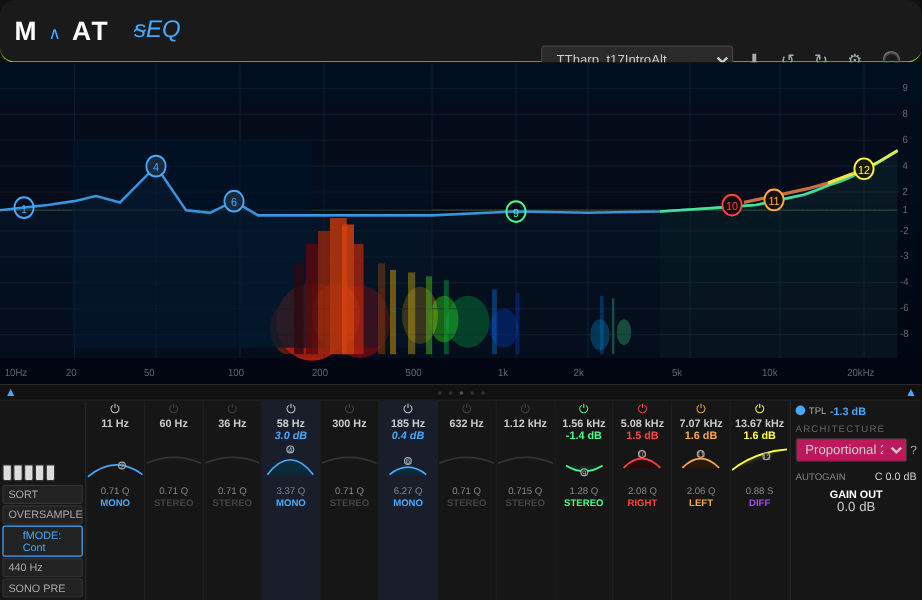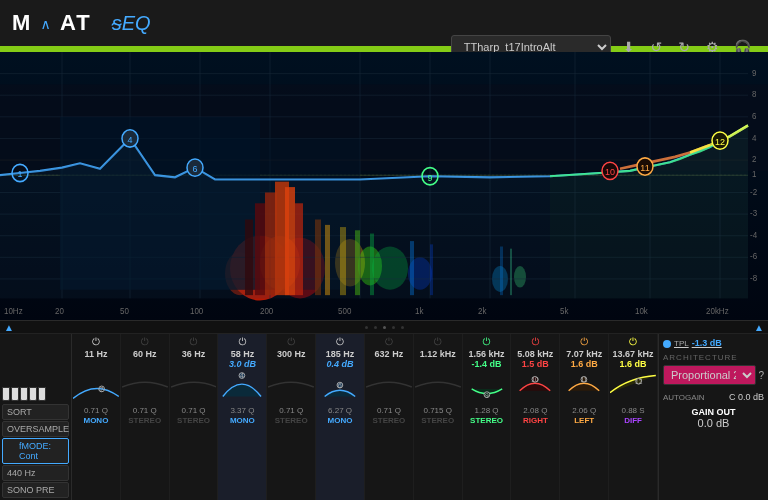--- a/index.html
+++ b/index.html
@@ -13,21 +13,22 @@
       font-size: 11px;
     }
 
     
     .top-bar {
       display: flex;
       align-items: center;
       background: #1a1a1a;
       height: 52px;
       padding: 14px 12px;
-      border-bottom: 6px solid #84cc16;
+      border-bottom: 1px solid #84cc16;
+      border-radius: 12px;
     }
     .logo {
       font-size: 22px;
       font-weight: bold;
       color: #fff;
       letter-spacing: 2px;
       margin-right: 8px;
     }
     .top-controls {
       display: flex;
@@ -173,24 +174,23 @@
       width: 110px;
       border-left: 1px solid #2a2a2a;
       display: flex;
       flex-direction: column;
       padding: 4px;
       gap: 3px;
       flex-shrink: 0;
     }
     .tpl-row {
       display: flex;
-      align-items: flex-end;
+      align-items: flex-start;
       gap: 3px;
       font-size: 9px;
-      text-decoration: underline;
     }
     .tpl-led {
       width: 8px; height: 8px;
       background: #4af;
       border-radius: 50%;
       flex-shrink: 0;
     }
     .tpl-val {
       color: #4af;
       font-weight: bold;

